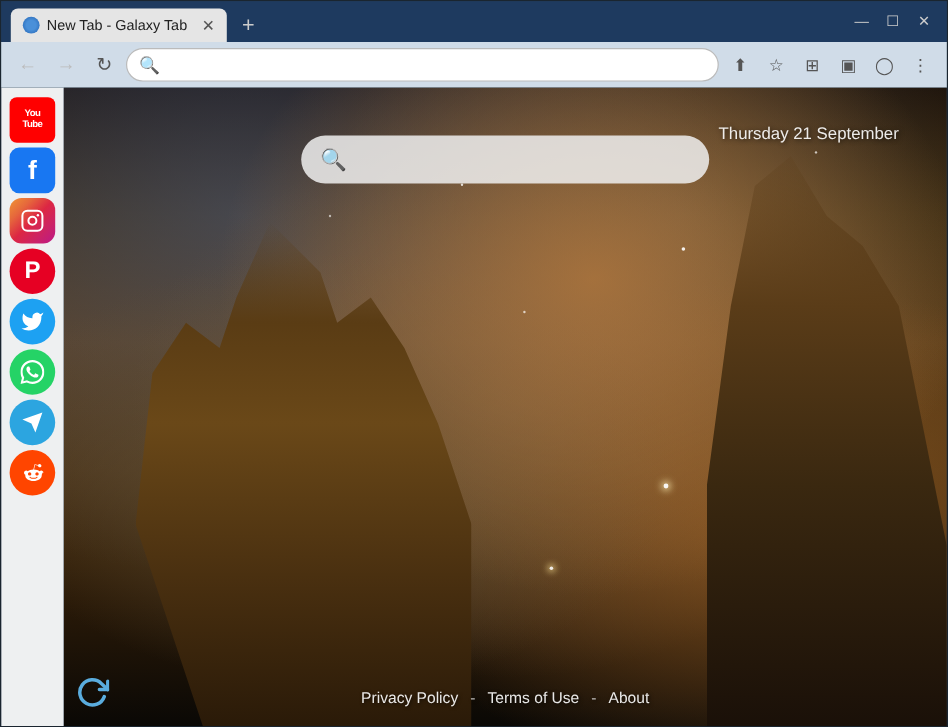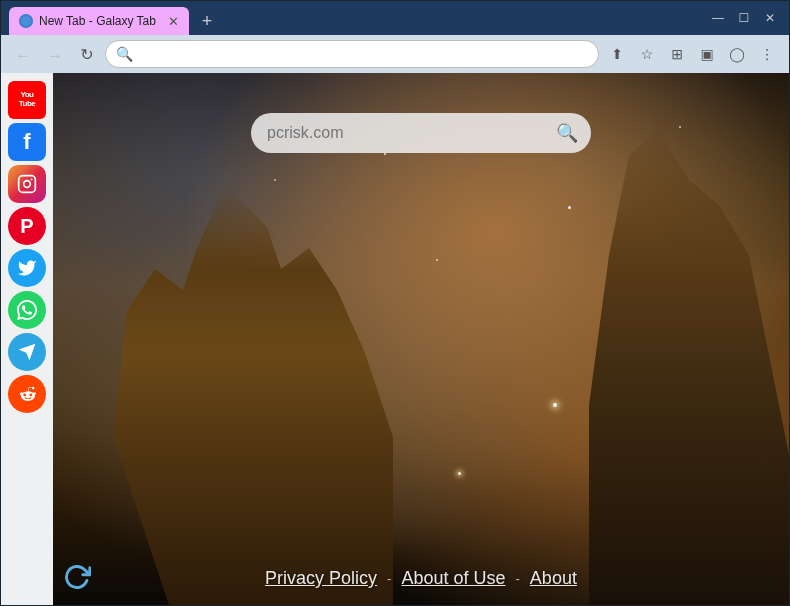--- a/index.html
+++ b/index.html
@@ -30,21 +30,21 @@
       padding: 0 8px;
       gap: 0;
     }
     .tab-area {
       display: flex;
       align-items: flex-end;
       height: 100%;
       flex: 1;
     }
     .tab-active {
-      background: #f0abfc;
+      background: #e5e5e5;
       border-radius: 6px 6px 0 0;
       height: 28px;
       display: flex;
       align-items: center;
       padding: 0 10px;
       gap: 6px;
       min-width: 180px;
       max-width: 220px;
     }
     .tab-favicon {
@@ -308,22 +308,21 @@
       bottom: 16px;
       left: 0;
       right: 0;
       display: flex;
       align-items: center;
       justify-content: center;
       gap: 10px;
     }
     .footer-link {
       color: rgba(255,255,255,0.9);
-      font-size: 18px;
-      text-decoration: underline;
+      font-size: 13px;
       cursor: pointer;
       text-shadow: 1px 1px 3px rgba(0,0,0,0.6);
     }
     .footer-sep {
       color: rgba(255,255,255,0.7);
       font-size: 13px;
       text-shadow: 1px 1px 3px rgba(0,0,0,0.6);
     }
 
     
@@ -431,32 +430,32 @@
       <div class="star" style="width:2px;height:2px;top:15%;left:45%;opacity:0.8;"></div>
       <div class="star" style="width:3px;height:3px;top:25%;left:70%;opacity:0.9;"></div>
       <div class="star" style="width:2px;height:2px;top:10%;left:85%;opacity:0.7;"></div>
       <div class="star" style="width:4px;height:4px;top:62%;left:68%;opacity:0.95;box-shadow:0 0 6px 2px rgba(255,240,180,0.8);"></div>
       <div class="star" style="width:3px;height:3px;top:75%;left:55%;opacity:0.9;box-shadow:0 0 5px 2px rgba(255,230,150,0.7);"></div>
       <div class="star" style="width:2px;height:2px;top:20%;left:30%;opacity:0.6;"></div>
       <div class="star" style="width:2px;height:2px;top:35%;left:52%;opacity:0.7;"></div>
 
       <div class="search-container">
         <div class="search-box">
-          <input class="search-input" type="text" placeholder="pcrisk.com" style="">
           <span class="search-icon-btn">🔍</span>
         </div>
       </div>
 
       <div class="clock-container">
+        <div class="clock-date">Thursday 21 September</div>
       </div>
 
       <div class="footer">
         <span class="footer-link">Privacy Policy</span>
         <span class="footer-sep">-</span>
-        <span class="footer-link">About of Use</span>
+        <span class="footer-link">Terms of Use</span>
         <span class="footer-sep">-</span>
         <span class="footer-link">About</span>
       </div>
 
       <div class="refresh-icon-bottom">
         <svg width="28" height="28" viewBox="0 0 24 24" fill="none" stroke="#5aacdd" stroke-width="2.5" stroke-linecap="round" stroke-linejoin="round">
           <polyline points="23 4 23 10 17 10"></polyline>
           <path d="M20.49 15a9 9 0 1 1-2.12-9.36L23 10"></path>
         </svg>
       </div>

